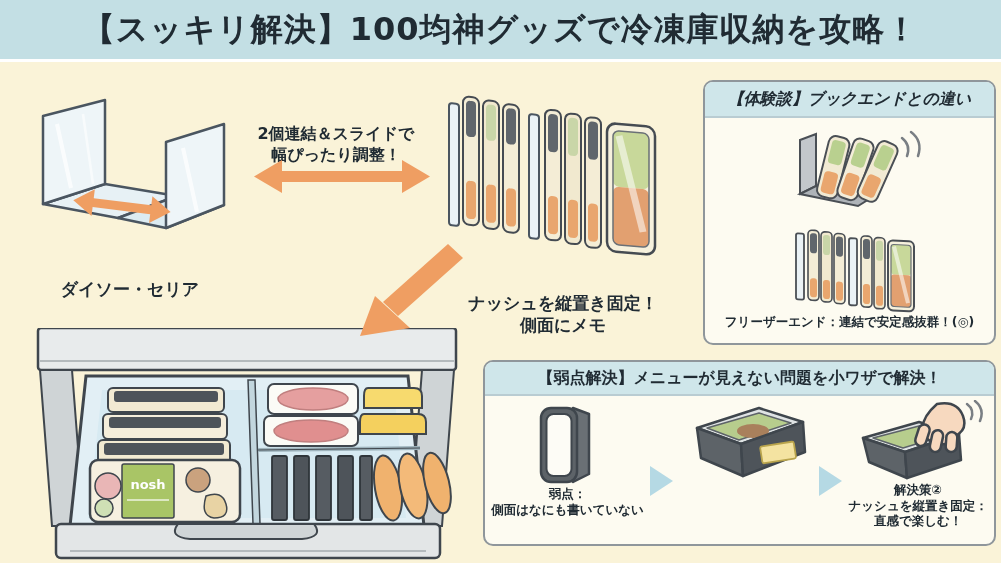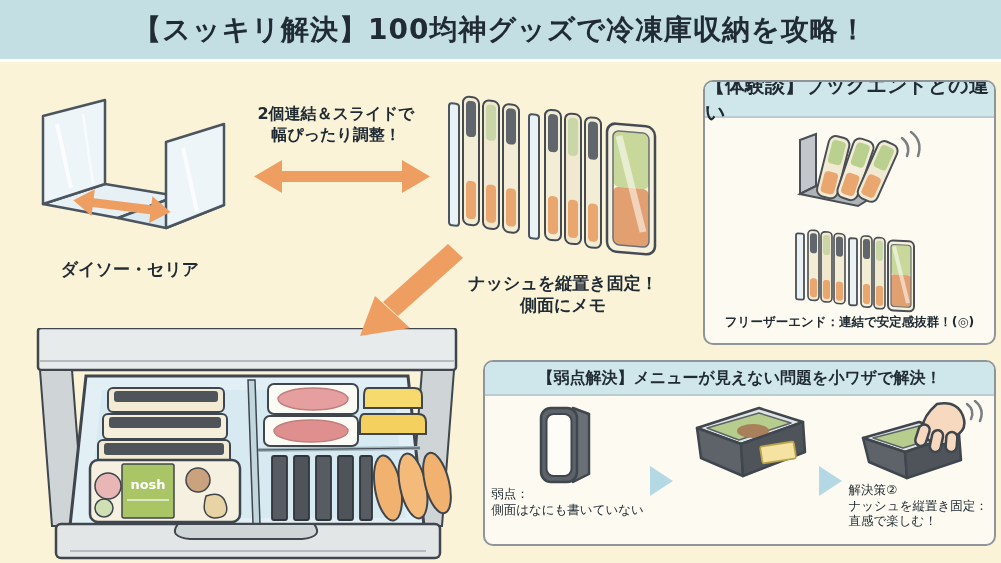--- a/index.html
+++ b/index.html
@@ -9,53 +9,53 @@
     font-family:"DejaVu Sans","Liberation Sans",sans-serif;
     color:var(--text-dark,#202b33);
   }
   
   .banner {
     position:absolute; top:0; left:0; width:1001px; height:62px;
     background:var(--banner-bg,#c3dfe4);
     border-bottom:3px solid #ffffff; box-sizing:border-box;
     display:flex; align-items:center; justify-content:center;
   }
-  .banner-title { margin:0; font-size:28px; font-weight:bold; letter-spacing:1px; }
+  .banner-title { margin:0; font-size:32px; font-weight:bold; letter-spacing:1px; }
 
   .abs { position:absolute; }
-  .caption { position:absolute; text-align:center; font-weight:bold; line-height:1.3; }
+  .caption { position:absolute; text-align:center; font-weight:bold; line-height:1.3;margin-top:20px; }
   .cap-lg { font-size:17px; }
   .cap-md { font-size:16px; }
 
   
   .panel {
     position:absolute; box-sizing:border-box;
     background:var(--panel-bg,#fdfbf1);
     border:2px solid #8f969b; border-radius:10px;
     display:flex; flex-direction:column; align-items:center; overflow:hidden;
   }
   .panel-header {
     width:100%; box-sizing:border-box;
     background:var(--panel-header-bg,#cfe6ea);
     border-bottom:2px solid #b9ccd2;
     display:flex; align-items:center; justify-content:center;
     font-weight:bold;
   }
   .exp-panel { left:703px; top:80px; width:293px; height:265px; }
-  .exp-panel .panel-header { height:36px; font-size:20px; }
+  .exp-panel .panel-header { height:36px; font-size:16px;font-style:italic; }
   .exp-caption { font-size:12.5px; font-weight:bold; text-align:center; line-height:1.2; }
 
   .weak-panel { left:483px; top:360px; width:513px; height:186px; }
   .weak-panel .panel-header { height:34px; font-size:16px; }
   .weak-body {
     flex:1; width:100%; display:flex; align-items:flex-start;
     justify-content:space-evenly; padding-top:4px; box-sizing:border-box;
   }
   .weak-col { display:flex; flex-direction:column; align-items:center; }
-  .weak-caption { font-size:12.5px; font-weight:normal; line-height:1.25; }
+  .weak-caption { font-size:12.5px; font-weight:bold; text-align:center; line-height:1.25; }
 
   .tri-right {
     width:0; height:0; align-self:center; margin-top:18px;
     border-top:15px solid transparent; border-bottom:15px solid transparent;
     border-left:23px solid var(--triangle-blue,#b5d9e4);
   }
   svg { display:block; }
 </style>
 </head>
 <body>

